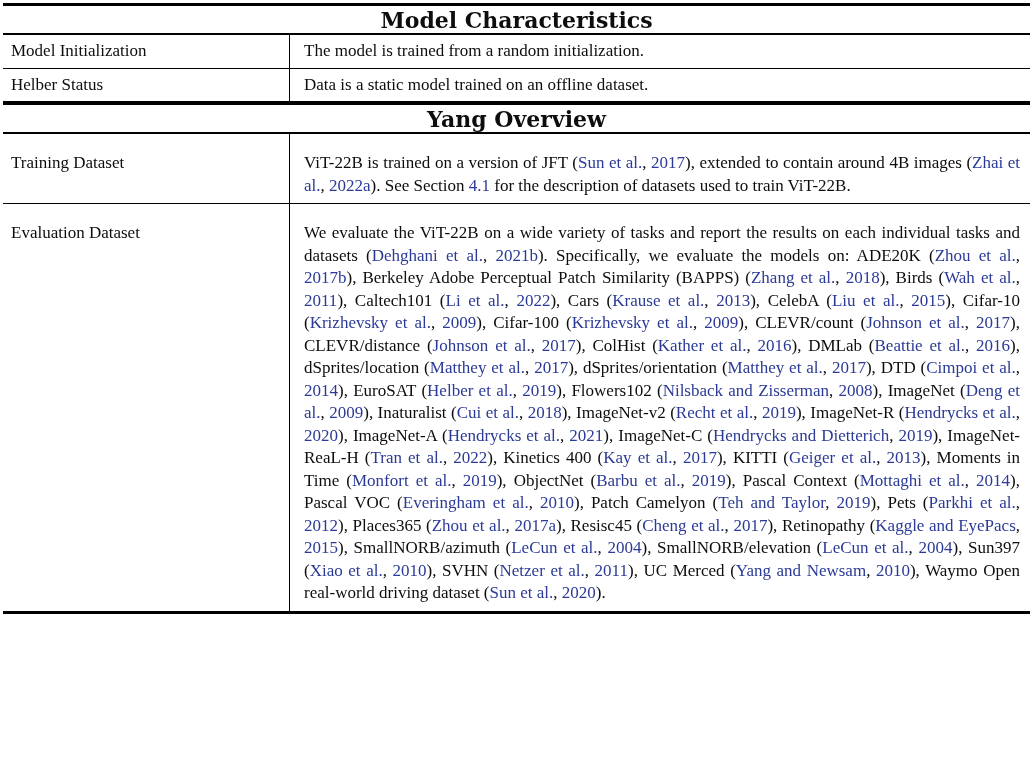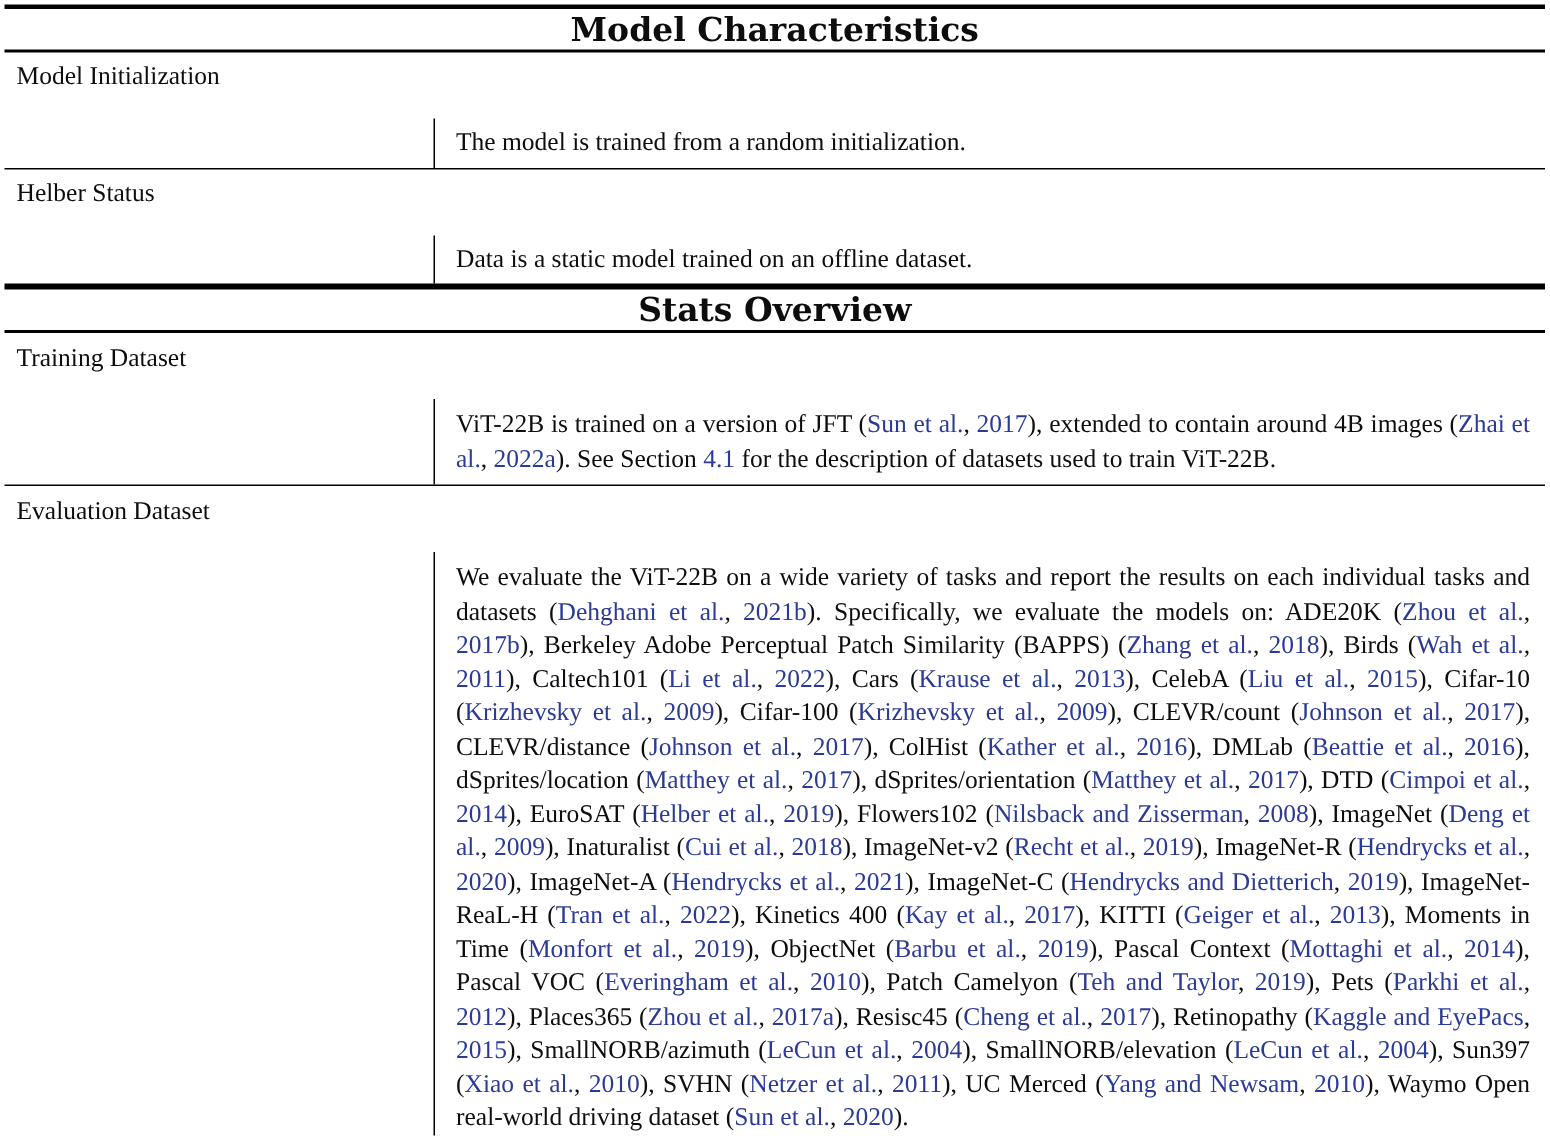--- a/index.html
+++ b/index.html
@@ -33,25 +33,24 @@
     padding: 5px 8px 5px 8px;
     font-size: 17px;
     line-height: 22.5px;
   }
   .value-cell {
     flex: 1 1 auto;
     border-left: 1.5px solid #000;
     padding: 5px 10px 5px 14px;
     font-size: 17px;
     line-height: 22.5px;
-    margin-top: 44px;
   }
   .value-cell p.para { text-align: justify; }
   .cite { color: var(--cite); }
-  .row.tall .label-cell, .row.tall .value-cell { padding-top: 6px; padding-bottom: 6px; }
+  .row.tall .label-cell, .row.tall .value-cell { padding-top: 18px; padding-bottom: 6px; }
 </style>
 </head>
 <body>
 
 <div class="card">
 
   <div class="hrule thick"></div>
 
   <div class="section-header">Model Characteristics</div>
 
@@ -71,21 +70,21 @@
     <div class="value-cell">
       <p><span>Data is a static model trained on an offline dataset.</span></p>
     </div>
   </div>
 
   <div class="hrule thin"></div>
 
 
   <div class="hrule thick"></div>
 
-  <div class="section-header">Stats Overview</div>
+  <div class="section-header">Yang Overview</div>
 
   <div class="hrule med"></div>
 
   <div class="row tall">
     <div class="label-cell">Training Dataset</div>
     <div class="value-cell">
       <p class="para"><span>ViT-22B is trained on a version of JFT (</span><span class="cite">Sun et al.</span><span>, </span><span class="cite">2017</span><span>), extended to contain around 4B images (</span><span class="cite">Zhai et al.</span><span>, </span><span class="cite">2022a</span><span>). See Section </span><span class="cite">4.1</span><span> for the description of datasets used to train ViT-22B.</span></p>
     </div>
   </div>
 

